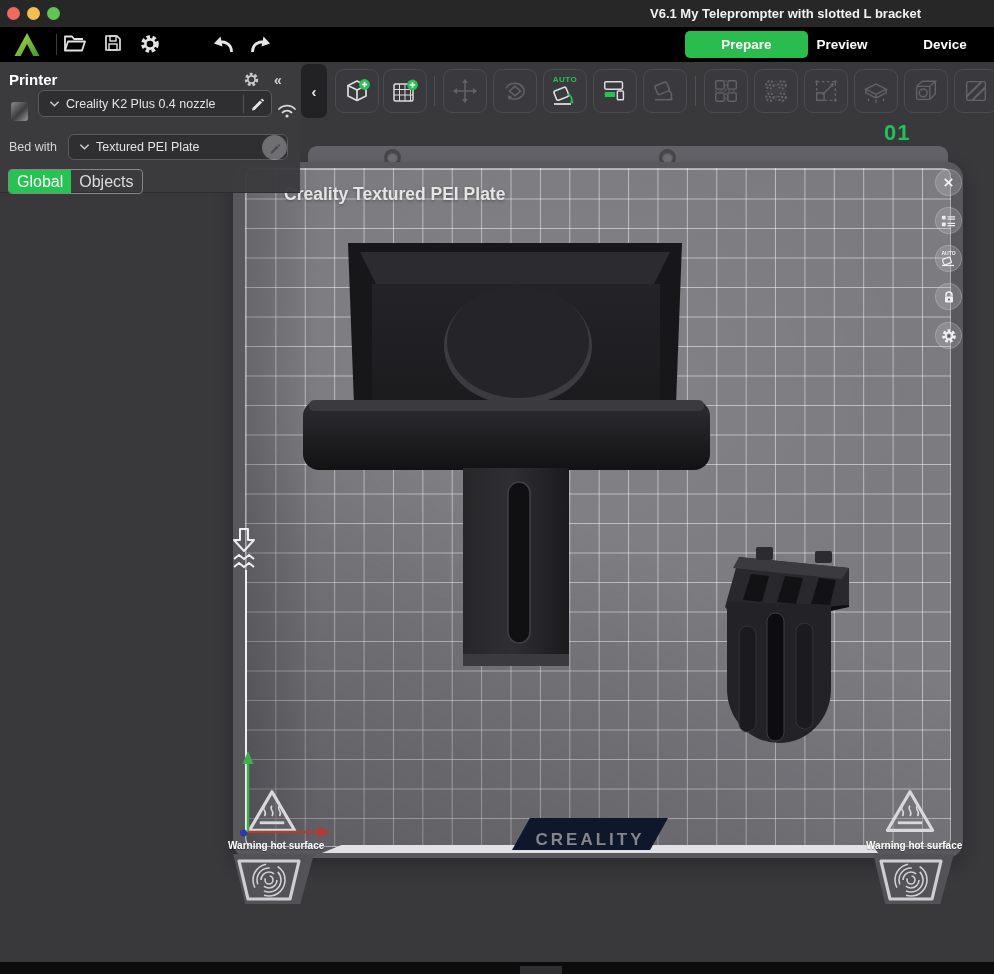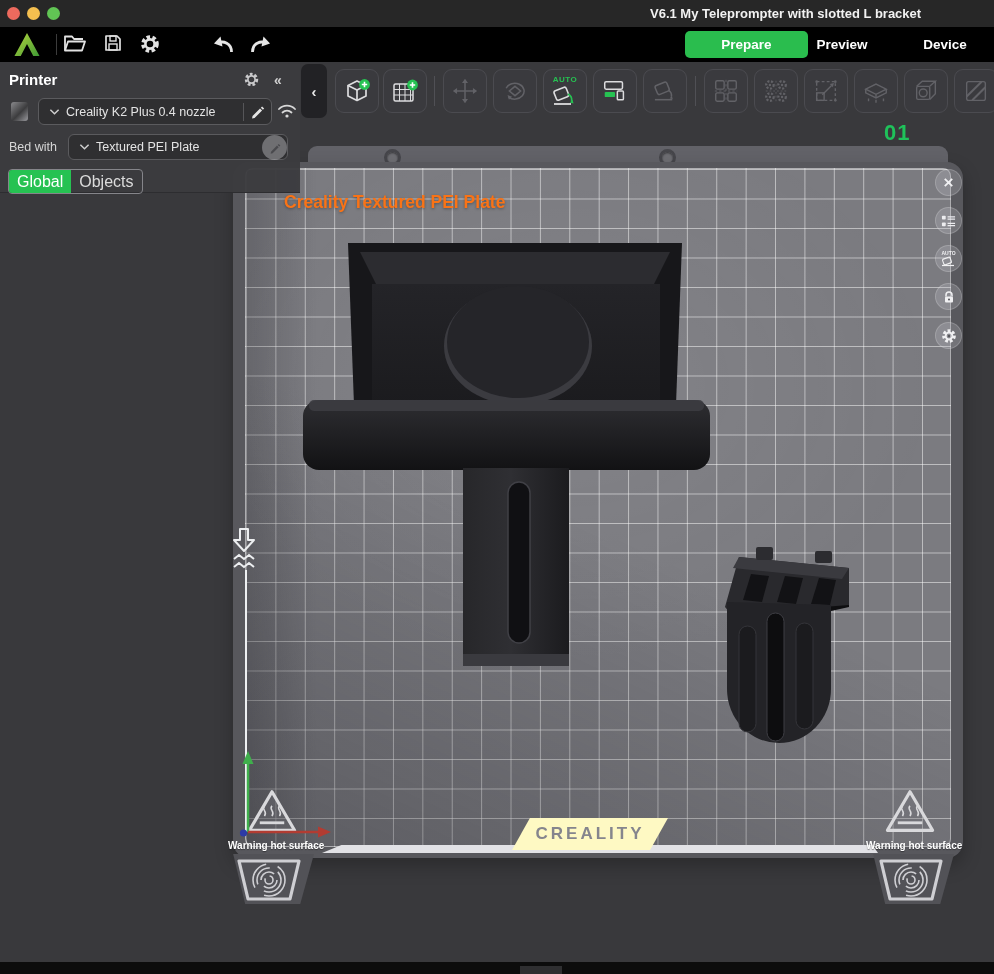--- a/index.html
+++ b/index.html
@@ -33,29 +33,29 @@
     background-color:#7b7b80;border:1px solid rgba(255,255,255,.38);
     background-image:linear-gradient(rgba(255,255,255,.5) 1px,transparent 1px),
                      linear-gradient(90deg,rgba(255,255,255,.5) 1px,transparent 1px);
     background-size:29.4px 29.5px;}
   .grid::after{content:"";position:absolute;inset:0;border-radius:8px;
     background:radial-gradient(95% 75% at 46% 32%, rgba(255,255,255,.06), transparent 55%),
                linear-gradient(205deg, transparent 52%, rgba(22,22,28,.30)),
                linear-gradient(90deg, rgba(25,25,30,.22), transparent 10%);}
   .screw{position:absolute;width:17px;height:17px;border-radius:50%;background:#6e6e73;border:3px solid #46464b;box-shadow:inset 0 1px 2px rgba(0,0,0,.5);}
   .front-strip{position:absolute;left:322px;top:783px;width:556px;height:8px;background:#e2e2e6;clip-path:polygon(3.5% 0,99% 0,100% 100%,0 100%);}
-  .brand-banner{position:absolute;left:512px;top:756px;width:156px;height:32px;background:#fef9c3;
-    clip-path:polygon(11.5% 0,100% 0,88.5% 100%,0 100%);display:flex;align-items:center;justify-content:center;}
+  .brand-banner{position:absolute;left:512px;top:756px;width:156px;height:32px;background:#0f172a;
+    clip-path:polygon(11.5% 0,100% 0,88.5% 100%,0 100%);display:flex;align-items:flex-end;justify-content:center;}
   .brand-banner span{color:#85858d;font-weight:bold;font-size:17px;letter-spacing:3px;}
   .warn{position:absolute;width:88px;text-align:center;}
   .warn-text{margin-top:1px;color:#fff;font-weight:bold;font-size:10px;white-space:nowrap;text-shadow:0 1px 1px rgba(0,0,0,.4);}
   .fp{position:absolute;}
 
   
-  .plate-title{position:absolute;left:284px;top:122px;color:#f97316;font-weight:bold;font-size:17.5px;text-shadow:0 1px 3px rgba(0,0,0,.35);margin-top:8px;}
+  .plate-title{position:absolute;left:284px;top:122px;color:#e5e5e5;font-weight:bold;font-size:17.5px;text-shadow:0 1px 3px rgba(0,0,0,.35);}
   .plate-number{position:absolute;left:884px;top:58px;font-weight:bold;font-size:22px;letter-spacing:1px;}
 
   
   .collapse-tab{position:absolute;left:301px;top:2px;width:26px;height:54px;background:#222225;border-radius:7px;
     color:#e8e8e8;font-size:15px;font-weight:bold;display:flex;align-items:center;justify-content:center;cursor:pointer;}
 
   
   .tb-btn{position:absolute;top:7px;width:44px;height:44px;border-radius:9px;background:#3a3a3e;border:1px solid #4b4b50;
     display:flex;flex-direction:column;align-items:center;justify-content:center;cursor:pointer;}
   .tb-div{position:absolute;top:14px;width:1px;height:30px;background:#505055;}
@@ -410,21 +410,21 @@
 
     <div class="left-panel">
       <div class="panel-title">Printer</div>
       <svg class="abs" style="left:243px;top:9px;" width="17" height="17" viewBox="0 0 18 18">
         <circle cx="9" cy="9" r="5.6" fill="none" stroke="#c9c9cb" stroke-width="3" stroke-dasharray="2.8 2"></circle>
         <circle cx="9" cy="9" r="3.8" fill="none" stroke="#c9c9cb" stroke-width="1.8"></circle>
       </svg>
       <div class="panel-collapse">«</div>
 
       <div class="printer-thumb"></div>
-      <div class="dd" style="left:38px;top:36px;width:234px;height:27px;padding:0 6px;">
+      <div class="dd" style="left:38px;top:28px;width:234px;height:27px;padding:0 6px;">
         <svg width="11" height="8" viewBox="0 0 12 8" style="margin:0 6px 0 4px;">
           <path d="M1.5,1.5 L6,6 L10.5,1.5" fill="none" stroke="#cfcfcf" stroke-width="1.6"></path>
         </svg>
         <span style="flex:1;white-space:nowrap;overflow:hidden;">Creality K2 Plus 0.4 nozzle</span>
         <div class="dd-divider"></div>
         <svg width="15" height="15" viewBox="0 0 18 18">
           <path d="M3,14.5 l-0.5,3 3,-0.6 9,-9 -2.5,-2.5 Z M13,4.4 l2.5,2.5 1.5,-1.5 -2.5,-2.5 Z" fill="#e4e4e4"></path>
         </svg>
       </div>
       <svg class="abs" style="left:277px;top:40px;" width="20" height="17" viewBox="0 0 20 17">

